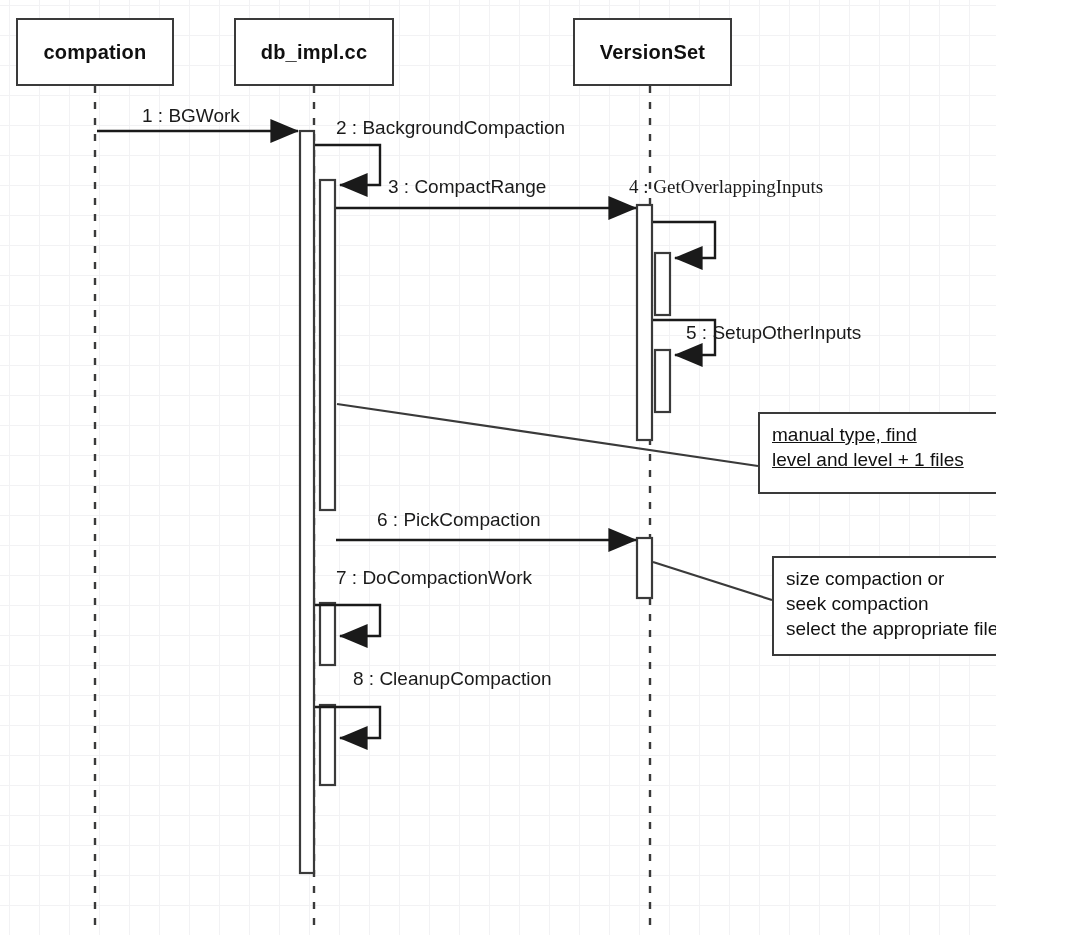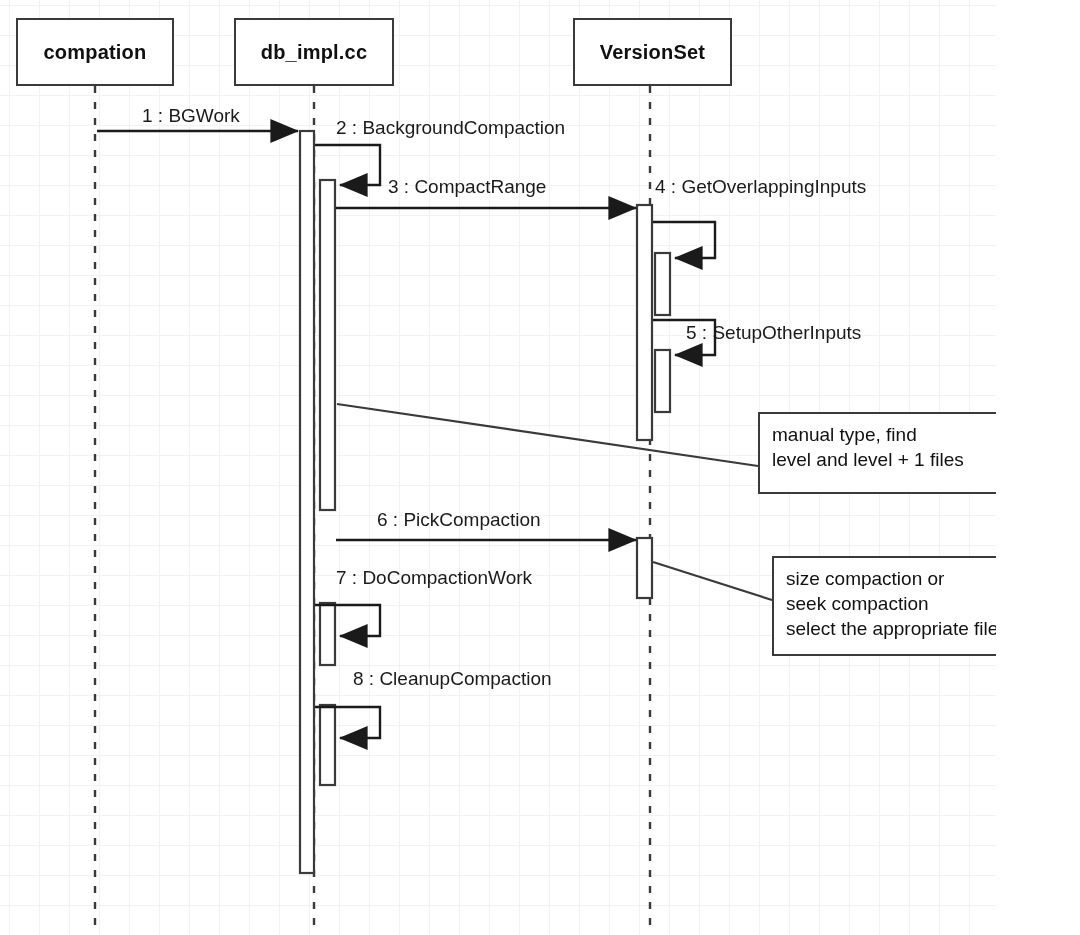--- a/index.html
+++ b/index.html
@@ -157,31 +157,31 @@
   <div class="lifeline-box" style="left:564px; top:18px; width:159px; height:68px;margin-left:9px;">
     <span>VersionSet</span>
   </div>
 
   <div class="msg-label" style="left:142px; top:105px;">1 : BGWork</div>
 
   <div class="msg-label" style="left:336px; top:117px;">2 : BackgroundCompaction</div>
 
   <div class="msg-label" style="left:388px; top:176px;">3 : CompactRange</div>
 
-  <div class="msg-label" style="left:655px; top:176px;">4 : GetOverlappingInputs</div>
+  <div class="msg-label" style="left:629px; top:176px;font-family:Liberation Serif, serif;">4 : GetOverlappingInputs</div>
 
   <div class="msg-label" style="left:686px; top:306px;margin-top:16px;">5 : SetupOtherInputs</div>
 
   <div class="msg-label" style="left:377px; top:509px;">6 : PickCompaction</div>
 
   <div class="msg-label" style="left:336px; top:567px;">7 : DoCompactionWork</div>
 
   <div class="msg-label" style="left:353px; top:668px;">8 : CleanupCompaction</div>
 
-  <div class="note-box" style="left:758px; top:412px; width:262px; height:82px;">manual type,  find
+  <div class="note-box" style="left:758px; top:412px; width:262px; height:82px;text-decoration:underline;">manual type,  find
 level and level + 1 files</div>
 
   <div class="note-box" style="left:772px; top:556px; width:290px; height:100px;">size compaction or
 seek compaction
 select the appropriate file</div>
 
   <div class="watermark">
     <span class="wm-logo">ʕ•ᴗ•ʔ</span>
     <span class="wm-text">大数跨境</span>
   </div>

